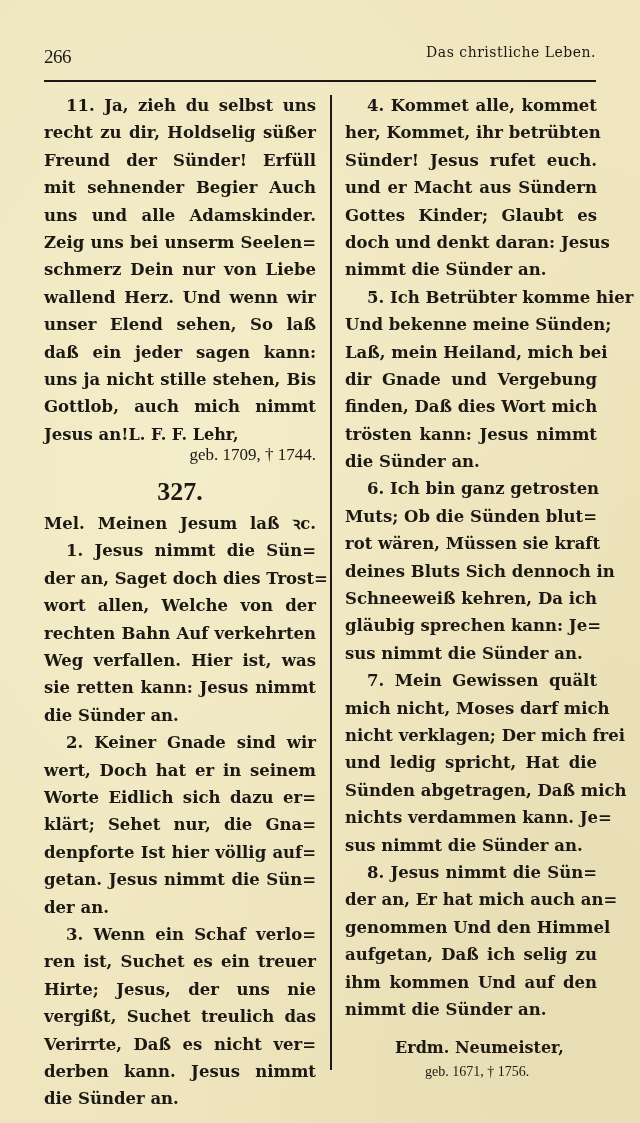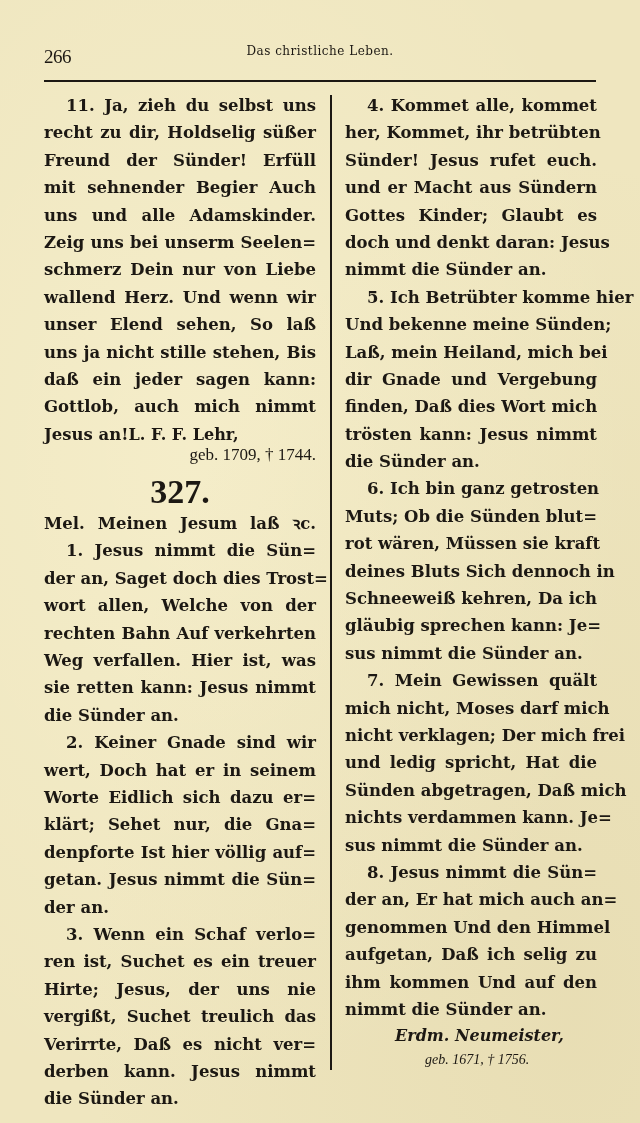--- a/index.html
+++ b/index.html
@@ -35,23 +35,23 @@
       top: 4px;
       font-family: "Liberation Serif", serif;
       font-size: 19px;
       letter-spacing: -0.5px;
     }
     .running-title {
       position: absolute;
       left: 0;
       right: 0;
       top: 2px;
-      text-align: center;
+      text-align: right;
       font-family: "DejaVu Serif", serif;
-      font-size: 12px;
+      font-size: 14px;
       letter-spacing: 0.5px;
     }
     .header-rule {
       position: absolute;
       left: 44px;
       top: 80px;
       width: 552px;
       height: 2px;
       background: #1c1813;
     }
@@ -113,38 +113,37 @@
       font-weight: normal;
       font-size: 17px;
       height: 22px;
       line-height: 22px;
       margin-top: -4px;
     }
     .hymn-number {
       text-align: center;
       font-family: "Liberation Serif", serif;
       font-weight: bold;
-      font-size: 34px;
+      font-size: 26px;
       height: 40px;
       line-height: 44px;
       margin-top: 4px;
     }
     .melody {
       display: block;
       white-space: nowrap;
       text-align: justify;
       text-align-last: justify;
       height: 27.4px;
     }
     .right-attr {
-      margin-top: 0;
+      margin-top: 12px;
       padding-left: 50px;
       font-weight: bold;
       font-size: 16px;
-      font-style: italic;
     }
     .right-attr .name {
       height: 26px;
       line-height: 26px;
       white-space: nowrap;
     }
     .right-attr .dates {
       padding-left: 30px;
       font-family: "Liberation Serif", serif;
       font-weight: normal;
@@ -172,22 +171,22 @@
     <div class="verse">
       <span class="line indent">11.  Ja, zieh du selbst uns</span>
       <span class="line">recht zu dir, Holdselig süßer</span>
       <span class="line">Freund der Sünder! Erfüll</span>
       <span class="line">mit sehnender Begier Auch</span>
       <span class="line">uns und alle Adamskinder.</span>
       <span class="line">Zeig uns bei unserm Seelen=</span>
       <span class="line">schmerz Dein nur von Liebe</span>
       <span class="line">wallend Herz. Und wenn wir</span>
       <span class="line">unser Elend sehen, So laß</span>
+      <span class="line">daß ein jeder sagen kann:</span>
       <span class="line">uns ja nicht stille stehen, Bis</span>
-      <span class="line">daß ein jeder sagen kann:</span>
       <span class="line">Gottlob, auch mich nimmt</span>
       <div class="attr-inline-wrap">
         <span>Jesus an!</span>
         <span class="attribution">L. F. F. Lehr,</span>
       </div>
       <div class="attr-dates">geb. 1709, † 1744.</div>
     </div>
 
     <div class="hymn-number">327.</div>
     <span class="melody">Mel.  Meinen Jesum laß ꝛc.</span>

